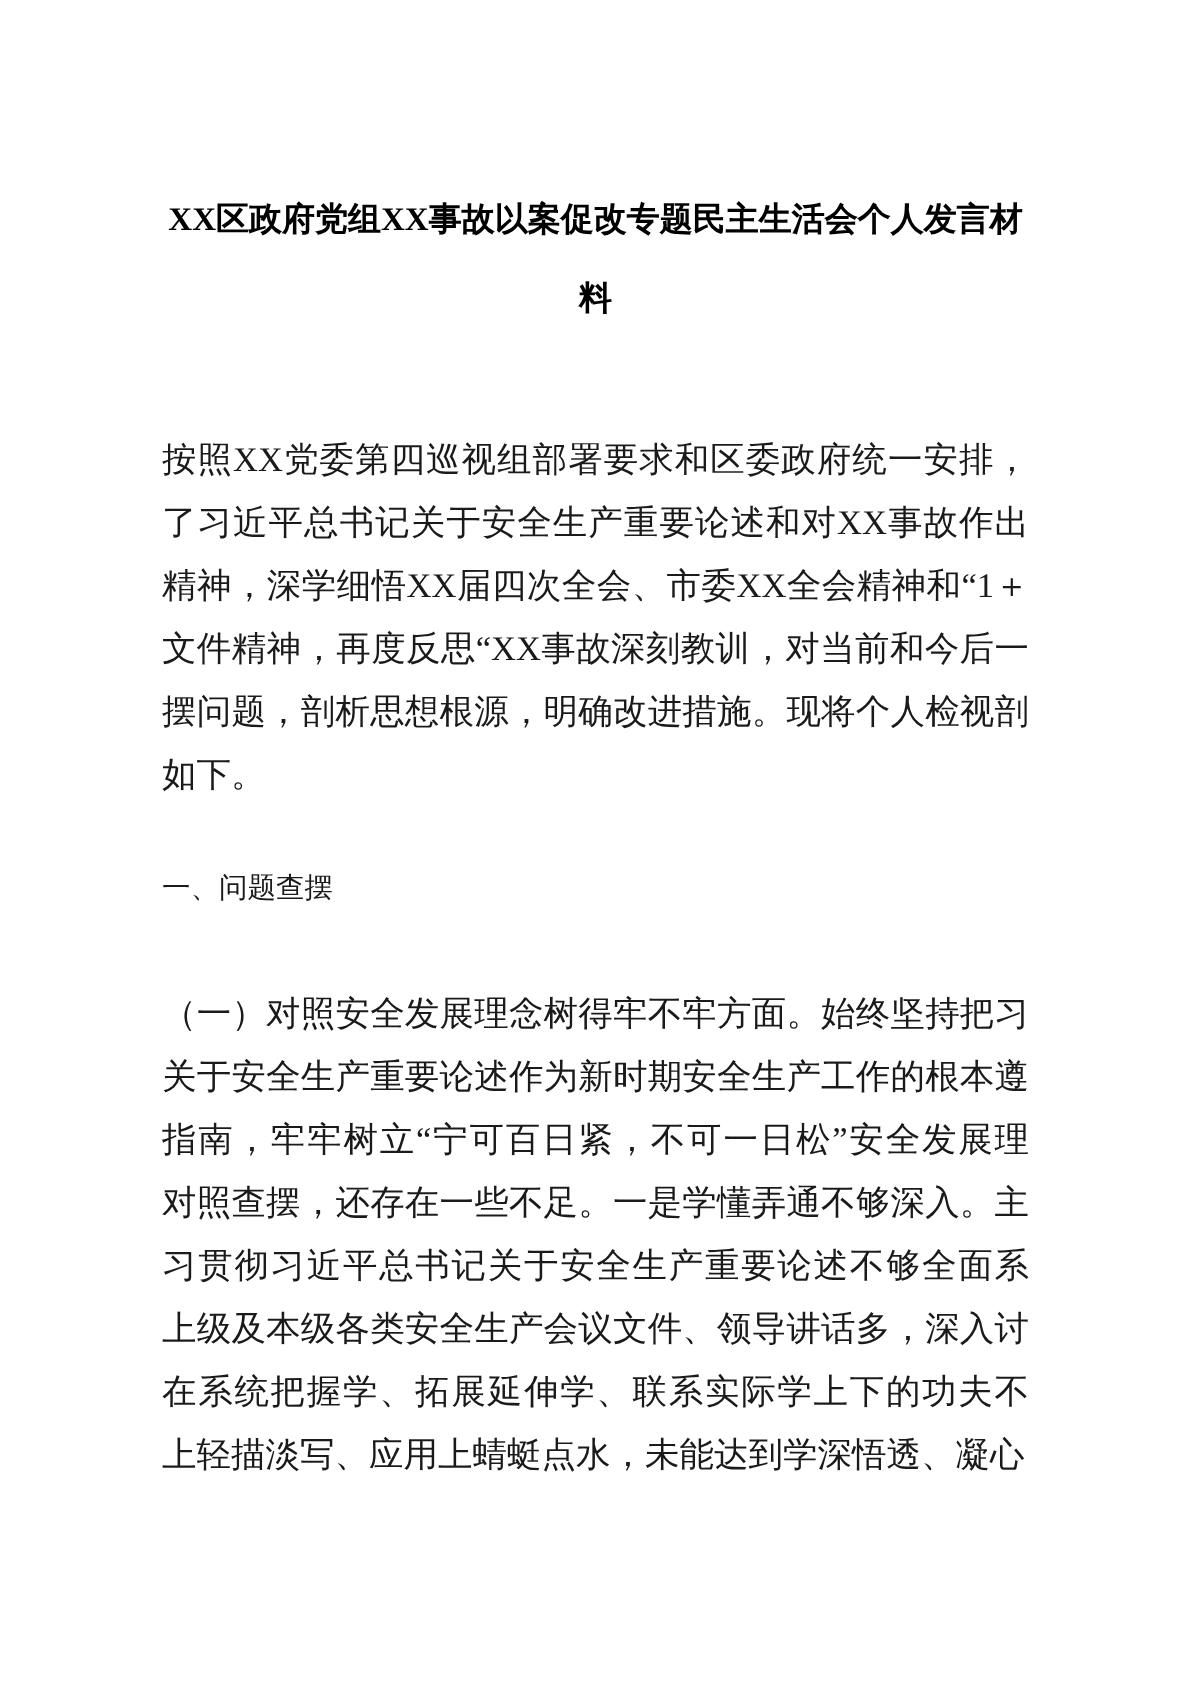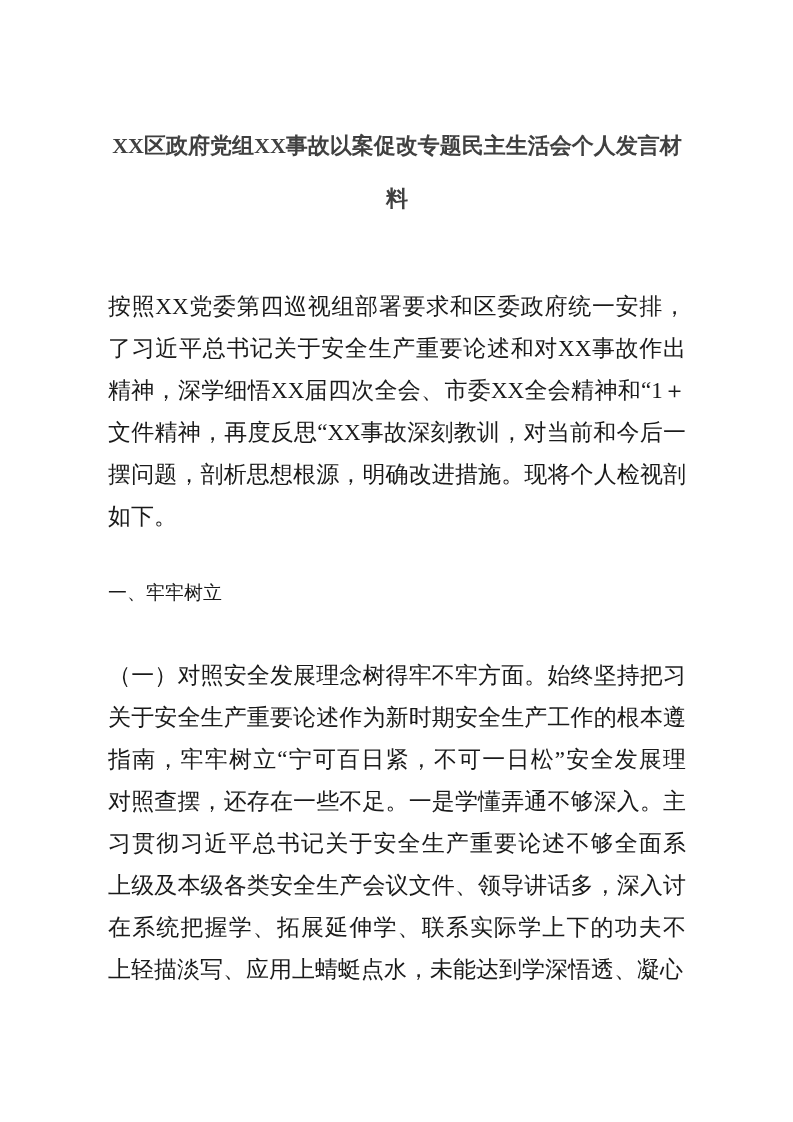--- a/index.html
+++ b/index.html
@@ -21,21 +21,21 @@
     left: 108px;
     top: 0;
     width: 578px;
     padding-top: 119px;
   }
   .doc-title {
     font-size: 22px;
     font-weight: bold;
     line-height: 53px;
     text-align: center;
-    color: #404040;
+    color: #000000;
   }
   .title-line {
     width: 100%;
   }
   .para {
     font-size: 23px;
     line-height: 42px;
   }
   .para .tline {
     height: 42px;
@@ -64,21 +64,21 @@
 
     <div class="para p-intro">
       <div class="tline">按照XX党委第四巡视组部署要求和区委政府统一安排，我认真学习</div>
       <div class="tline">了习近平总书记关于安全生产重要论述和对XX事故作出的重要指示</div>
       <div class="tline">精神，深学细悟XX届四次全会、市委XX全会精神和“1＋3XX”系列</div>
       <div class="tline">文件精神，再度反思“XX事故深刻教训，对当前和今后一段时期内</div>
       <div class="tline">摆问题，剖析思想根源，明确改进措施。现将个人检视剖析情况报告</div>
       <div class="tline last">如下。</div>
     </div>
 
-    <div class="s-heading">一、牢牢树立</div>
+    <div class="s-heading">一、问题查摆</div>
 
     <div class="para p-item1">
       <div class="tline">（一）对照安全发展理念树得牢不牢方面。始终坚持把习近平总书记</div>
       <div class="tline">关于安全生产重要论述作为新时期安全生产工作的根本遵循和行动</div>
       <div class="tline">指南，牢牢树立“宁可百日紧，不可一日松”安全发展理念，但认真</div>
       <div class="tline">对照查摆，还存在一些不足。一是学懂弄通不够深入。主要表现在学</div>
       <div class="tline">习贯彻习近平总书记关于安全生产重要论述不够全面系统，文件精神</div>
       <div class="tline">上级及本级各类安全生产会议文件、领导讲话多，深入讨论交流少，</div>
       <div class="tline">在系统把握学、拓展延伸学、联系实际学上下的功夫不够，存在感悟</div>
       <div class="tline last">上轻描淡写、应用上蜻蜓点水，未能达到学深悟透、凝心铸魂的目标。</div>

